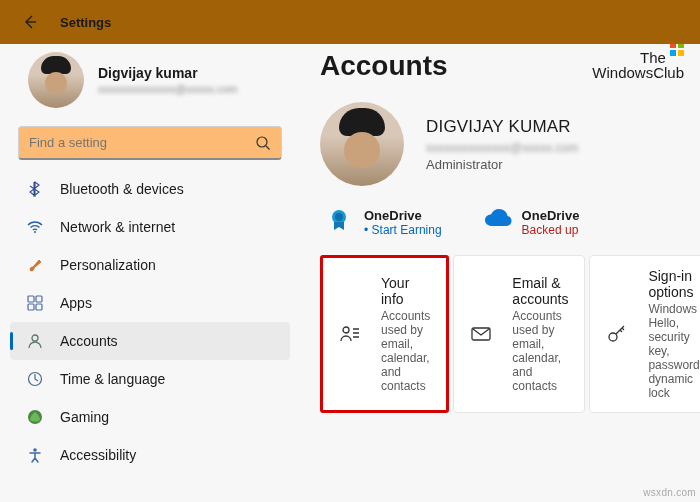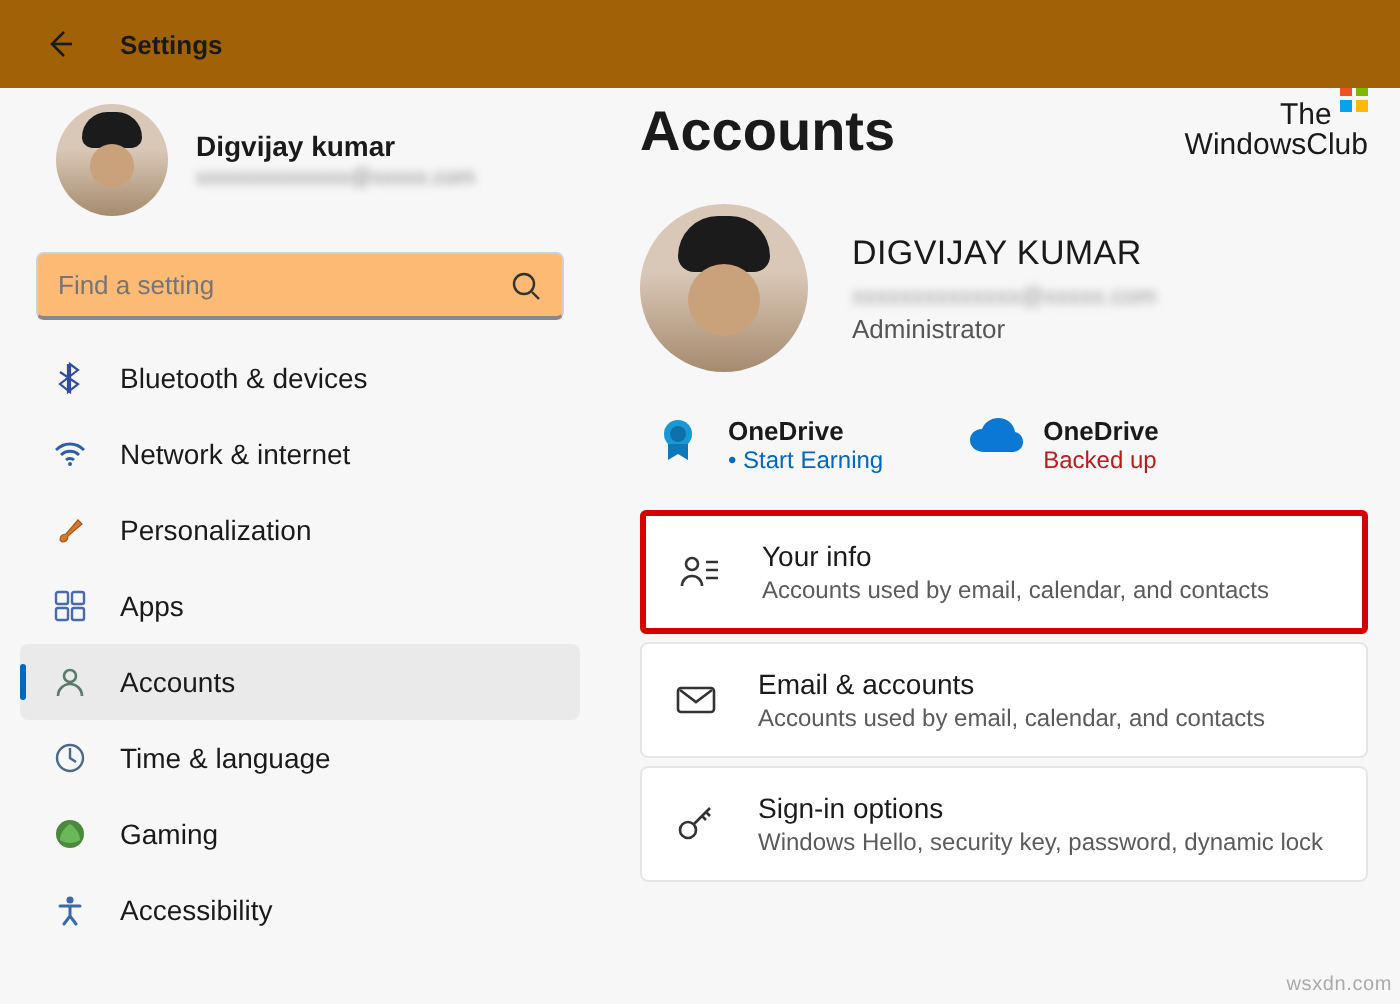--- a/index.html
+++ b/index.html
@@ -35,21 +35,21 @@
   .acct-name { font-size:17px; font-weight:400; color:#1a1a1a; letter-spacing:0.2px; }
   .acct-mail { font-size:12px; color:#999; filter:blur(2px); margin:4px 0 2px 0; }
   .acct-role { font-size:13px; color:#555; }
   .tiles { display:flex; gap:42px; margin:22px 0 18px 6px; }
   .tile { display:flex; gap:12px; align-items:flex-start; }
   .tile-icon { width:26px; height:26px; }
   .tile .t1 { font-size:13px; font-weight:600; color:#1a1a1a; }
   .tile .t2 { font-size:12px; color:#0067c0; }
   .tile .t2.gray { color:#b91c1c; }
   .tile .dot::before { content:"• "; }
-  .cards { display:flex; flex-direction:column; gap:4px; }
+  .cards { display:flex; flex-direction:row; gap:4px; }
   .card { background:#fff; border:1px solid #e6e6e6; border-radius:4px; padding:12px 16px; display:flex; align-items:center; gap:20px; }
   .card.highlight { border:3px solid #d60000; border-radius:3px; }
   .card-icon { width:22px; height:22px; flex-shrink:0; display:flex; align-items:center; justify-content:center; }
   .card .c1 { font-size:14px; color:#1a1a1a; }
   .card .c2 { font-size:12px; color:#5b5b5b; margin-top:2px; }
   .watermark { position:absolute; right:4px; bottom:4px; font-size:10px; color:#aaa; letter-spacing:.3px; }
 </style>
 </head>
 <body>
 

